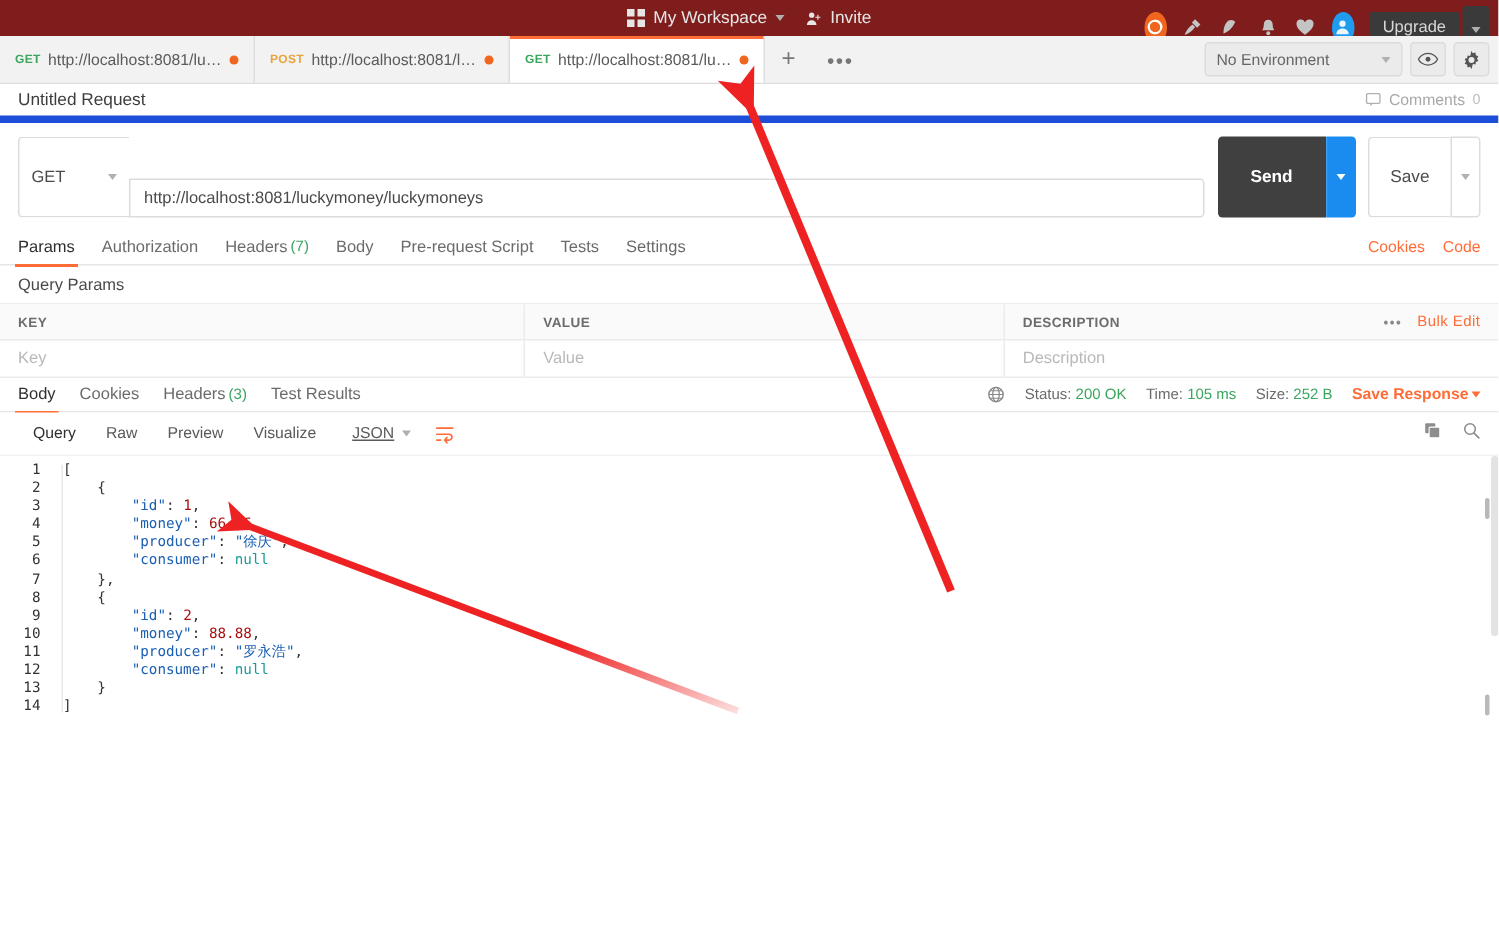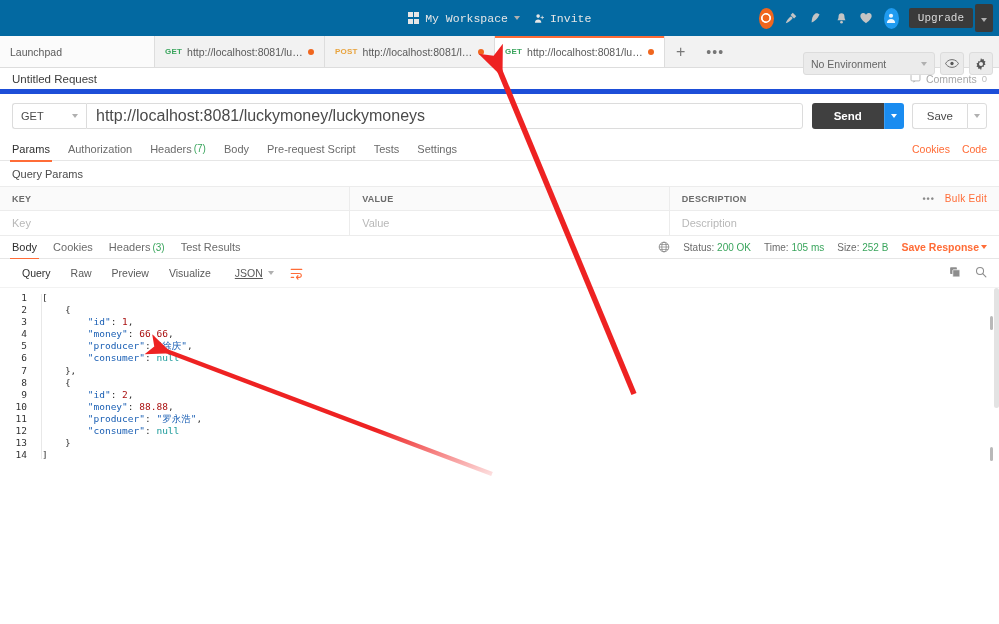--- a/index.html
+++ b/index.html
@@ -6,24 +6,23 @@
   html, body {
     width: 999px; height: 624px;
     font-family: "Liberation Sans", sans-serif;
     background: #fff;
     overflow: hidden;
   }
   body { position: relative; }
 
   
   .topbar {
-    height: 36px; background: #0369a1;
+    height: 24px; background: #7f1d1d;
     display: flex; align-items: center;
     position: relative;
-    font-family: Liberation Mono, monospace;
   }
   .ws-center {
     position: absolute; left: 0; right: 0;
     display: flex; align-items: center; justify-content: center;
     gap: 14px;
   }
   .ws-btn {
     display: flex; align-items: center; gap: 6px;
     color: #e6e6e6; font-size: 11.5px; cursor: pointer;
   }
@@ -72,21 +71,21 @@
   .method { font-size: 8px; font-weight: bold; letter-spacing: .2px; }
   .m-get { color: #3aa55d; }
   .m-post { color: #e8a33d; }
   .tab-url { overflow: hidden; text-overflow: ellipsis; flex: 1; color: #5a5a5a; }
   .tab-dot { width: 6px; height: 6px; border-radius: 50%; background: #f0661e; flex: none; }
   .tab-plus { display: flex; align-items: center; padding: 0 11px; color: #777; font-size: 16px; cursor: pointer; background:#f2f2f2; }
   .tab-more { display: flex; align-items: center; padding: 0 10px; color: #777; font-size: 14px; cursor: pointer; letter-spacing:1px; background:#f2f2f2;}
   .tabstrip-fill { flex: 1; background: #f2f2f2; }
 
   .env-area {
-    position: absolute; right: 6px; top: 16px;
+    position: absolute; right: 6px; top: 4px;
     display: flex; align-items: center; gap: 5px;
   }
   .env-select {
     width: 132px; height: 23px; background: #ebebeb; border: 1px solid #dcdcdc;
     border-radius: 3px; display: flex; align-items: center;
     padding: 0 7px; font-size: 10.5px; color: #666; cursor: pointer;
     justify-content: space-between;
   }
   .env-icon-btn {
     width: 24px; height: 23px; background: #ebebeb; border: 1px solid #dcdcdc; border-radius: 3px;
@@ -107,22 +106,23 @@
   .urlbar { padding: 9px 12px 8px 12px; display: flex; align-items: stretch; gap: 0; background:#fff; }
   .method-select {
     width: 74px; border: 1px solid #dcdcdc; border-right: none;
     border-radius: 3px 0 0 3px; background: #fff;
     display: flex; align-items: center; justify-content: space-between;
     padding: 0 8px; font-size: 11px; color: #4a4a4a; cursor: pointer;
   }
   .url-input {
     flex: 1; border: 1px solid #dcdcdc; background: #fff;
     border-radius: 0 3px 3px 0; padding: 0 9px;
-    display: flex; align-items: center; font-size: 16px; color: #4a4a4a;
+    display: flex; align-items: center; font-size: 11px; color: #4a4a4a;
     height: 26px;
+    margin-top: 28px;
   }
   .send-group { display: flex; margin-left: 9px; }
   .send-btn {
     background: #404040; color: #fff; font-size: 11.5px; font-weight: bold;
     padding: 0 22px; border-radius: 3px 0 0 3px; display:flex; align-items:center;
     cursor: pointer;
   }
   .send-caret {
     background: #1a8cf0; border-left: 1px solid #3d9ef2; width: 20px;
     border-radius: 0 3px 3px 0; display: flex; align-items: center; justify-content: center; cursor: pointer;
@@ -285,23 +285,20 @@
           <path d="M2.5 14.5c0-3.2 2.5-5.2 5.5-5.2s5.5 2 5.5 5.2z" fill="#eaf6ff"></path>
         </svg>
       </span>
     </div>
     <div class="upgrade-btn">Upgrade</div>
     <div class="upgrade-caret"><span class="caret"></span></div>
   </div>
 </div>
 
 <div class="tabstrip">
-  <div class="tab launchpad">
-    <span class="tab-url">Launchpad</span>
-  </div>
 
   <div class="tab">
     <span class="method m-get">GET</span>
     <span class="tab-url">http://localhost:8081/luckymon...</span>
     <span class="tab-dot"></span>
   </div>
 
   <div class="tab">
     <span class="method m-post">POST</span>
     <span class="tab-url">http://localhost:8081/luckymo...</span>

